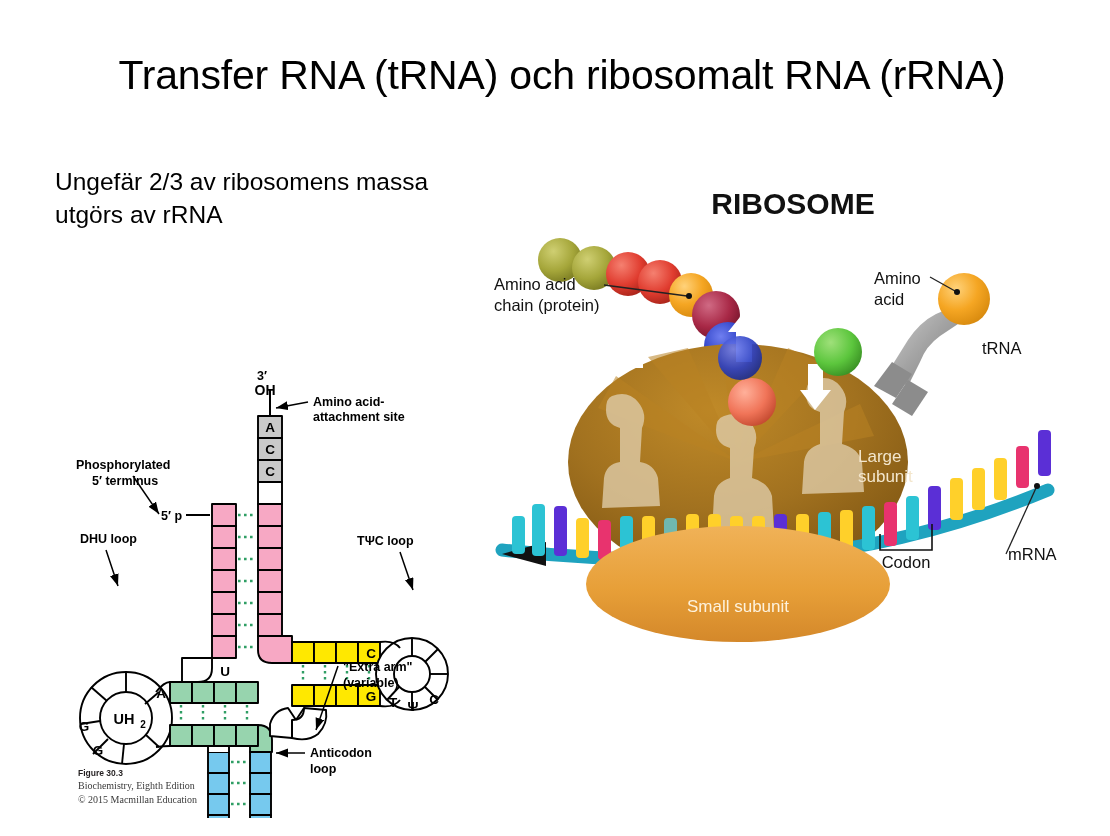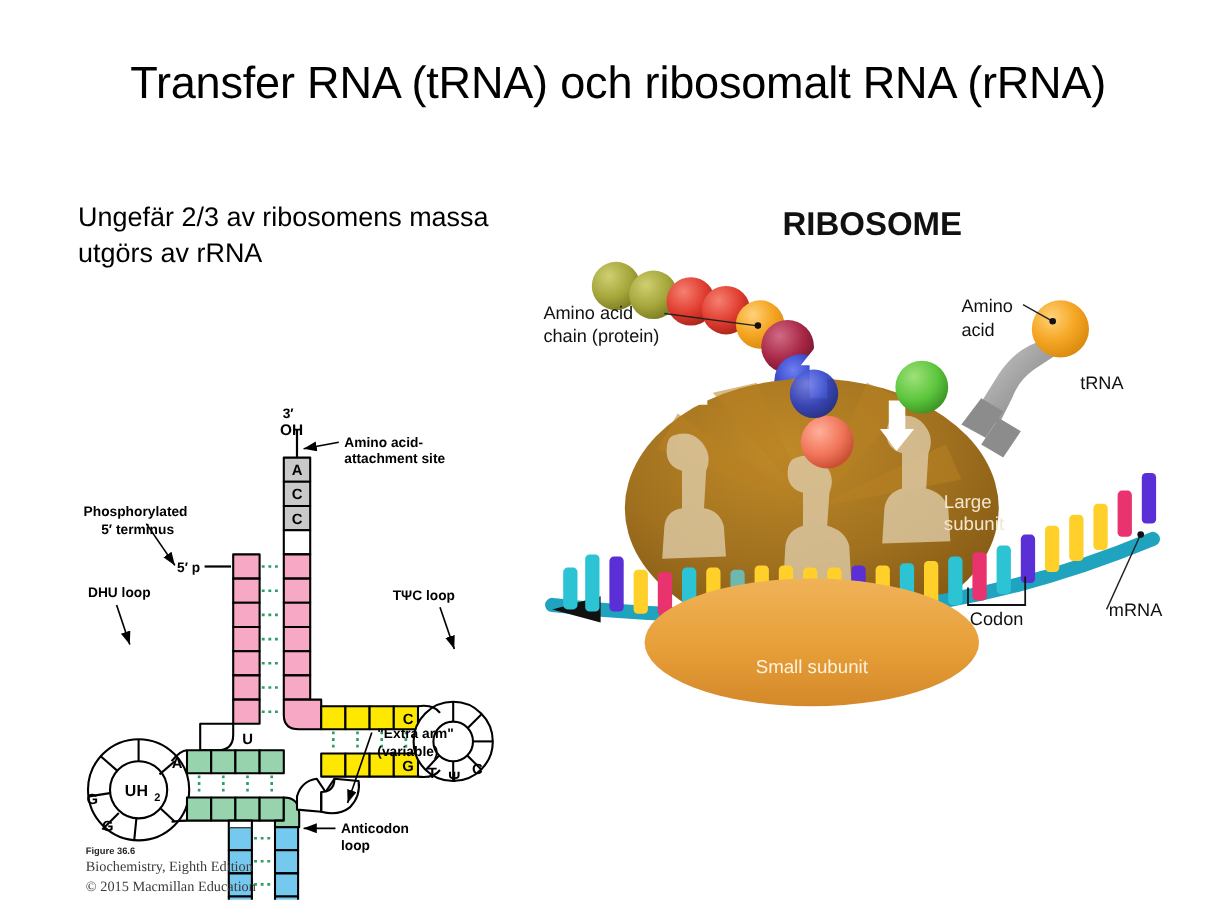--- a/index.html
+++ b/index.html
@@ -32,21 +32,21 @@
   }
 
   
   #body-text {
     position: absolute;
     left: 55px;
     top: 166px;
     width: 420px;
   }
   #body-text p {
-    margin: 16px;
+    margin: 0;
     font-size: 24.5px;
     line-height: 1.33;
     color: #000000;
   }
   #body-text p.spacer-before { margin-top: 38px; }
 
   
   #trna-figure {
     position: absolute;
     left: 60px;
@@ -62,21 +62,21 @@
     top: 400px;
     line-height: 1.35;
   }
   .fig-caption .cap-title {
     font-size: 8.5px;
     font-weight: bold;
     color: #231f20;
     display: block;
   }
   .fig-caption .cap-line {
-    font-size: 13px;
+    font-size: 10px;
     color: #3a3a3a;
     display: block;
     font-family: "Liberation Serif", serif;
   }
 
   
   #ribosome-figure {
     position: absolute;
     left: 488px;
     top: 172px;
@@ -296,21 +296,21 @@
       <text x="157" y="489">U</text>
     </g>
 
     <g font-family="Liberation Sans, sans-serif" fill="#000" text-anchor="middle">
       <text x="64" y="356" font-size="14.5" font-weight="bold">UH</text>
       <text x="83" y="360" font-size="10" font-weight="bold">2</text>
     </g>
   </svg>
 
   <div class="fig-caption">
-    <span class="cap-title">Figure 36.6</span>
+    <span class="cap-title">Figure 30.3</span>
     <span class="cap-line">Biochemistry, Eighth Edition</span>
     <span class="cap-line">© 2015 Macmillan Education</span>
   </div>
 </div>
 
 <div id="ribosome-figure">
   <svg width="612" height="480" viewBox="0 0 612 480" xmlns="http://www.w3.org/2000/svg">
     <defs>
       <radialGradient id="gLarge" cx="42%" cy="28%" r="78%">
         <stop offset="0%" stop-color="#c08a28"></stop>

